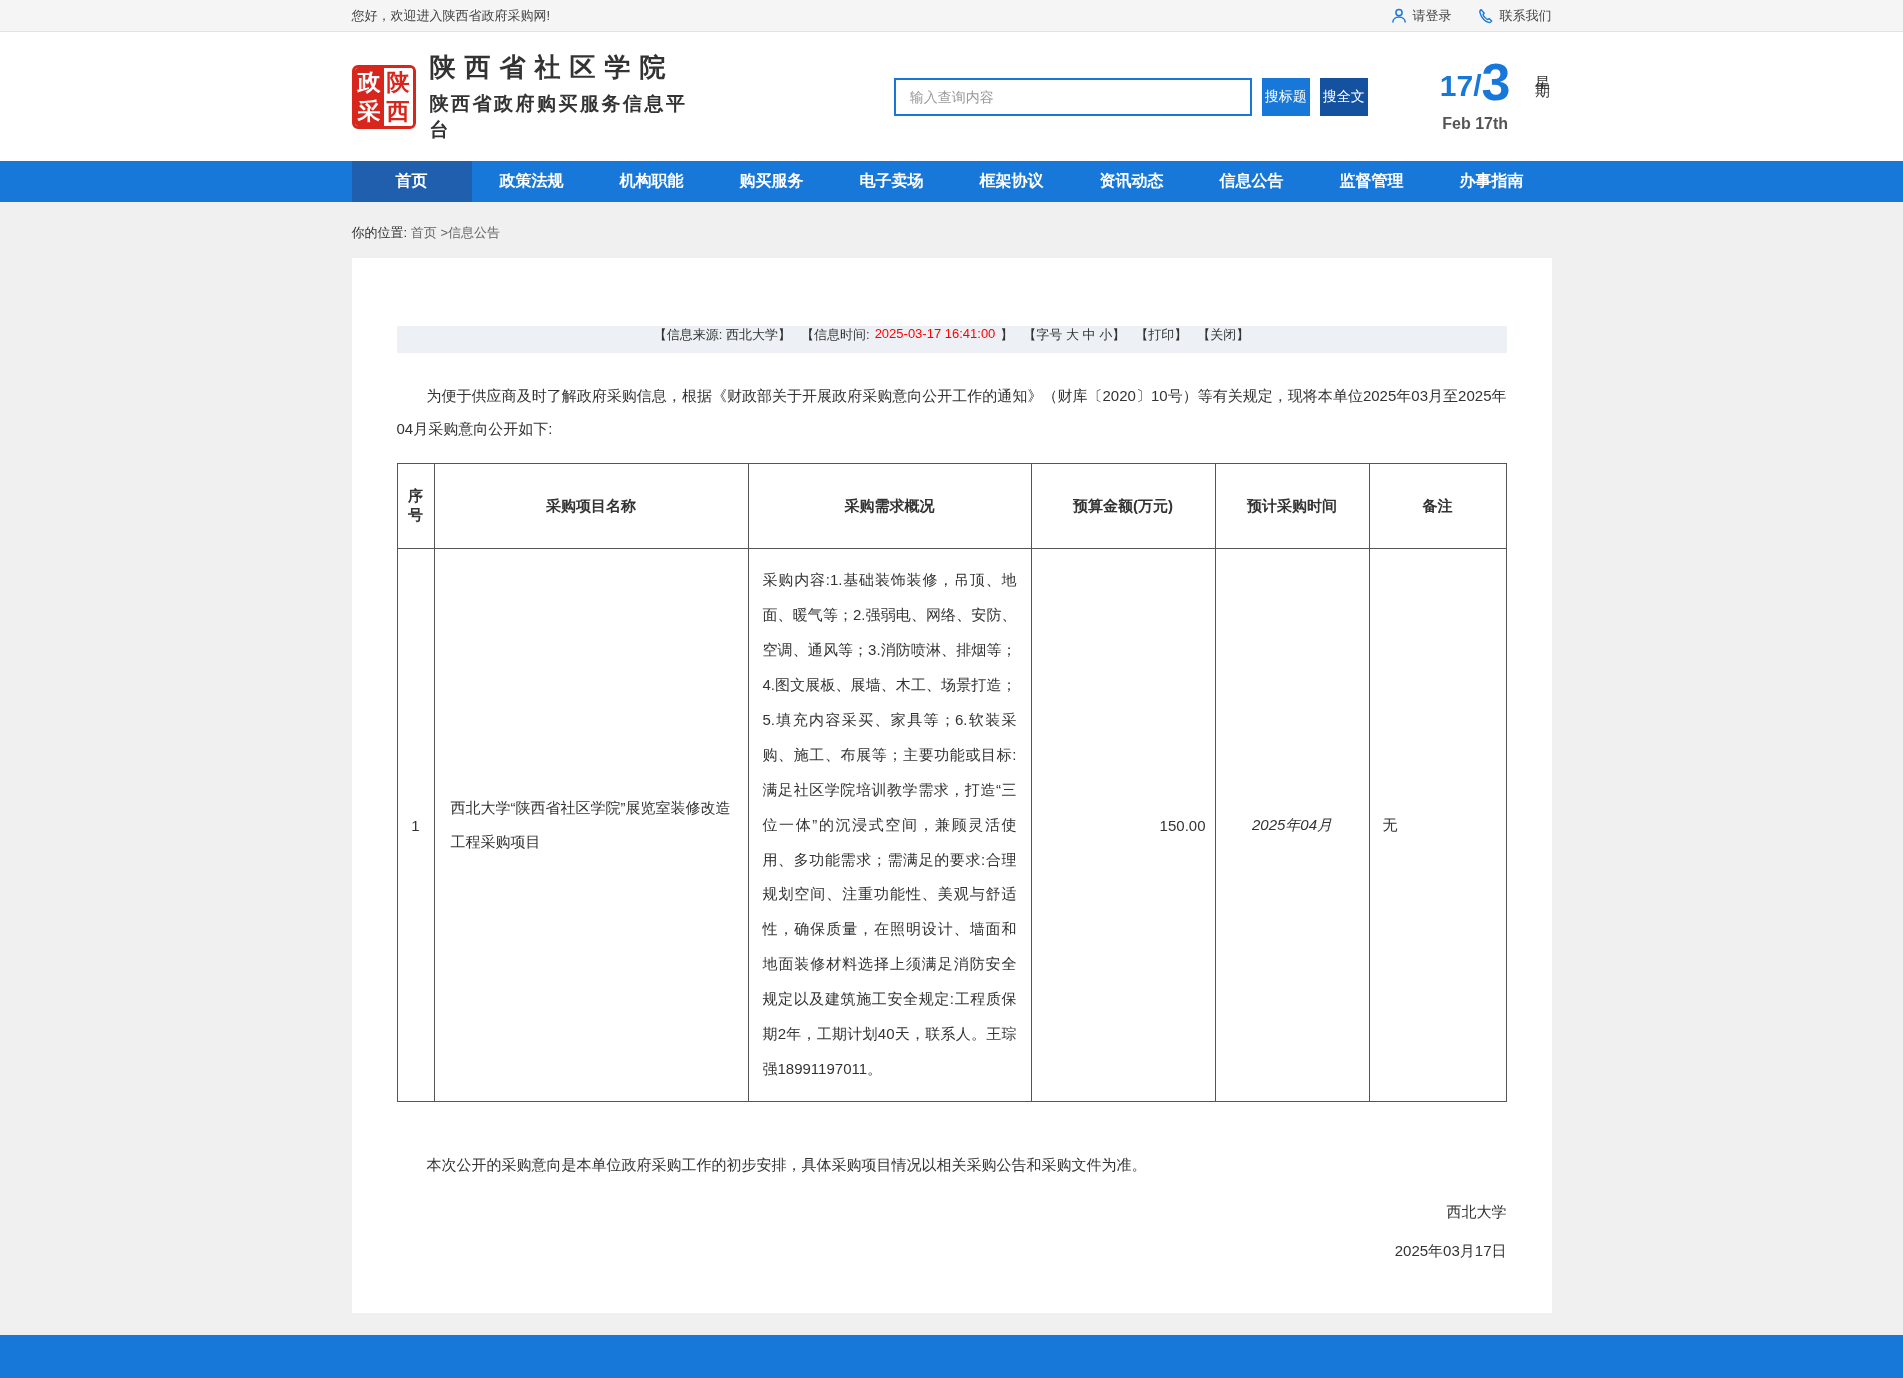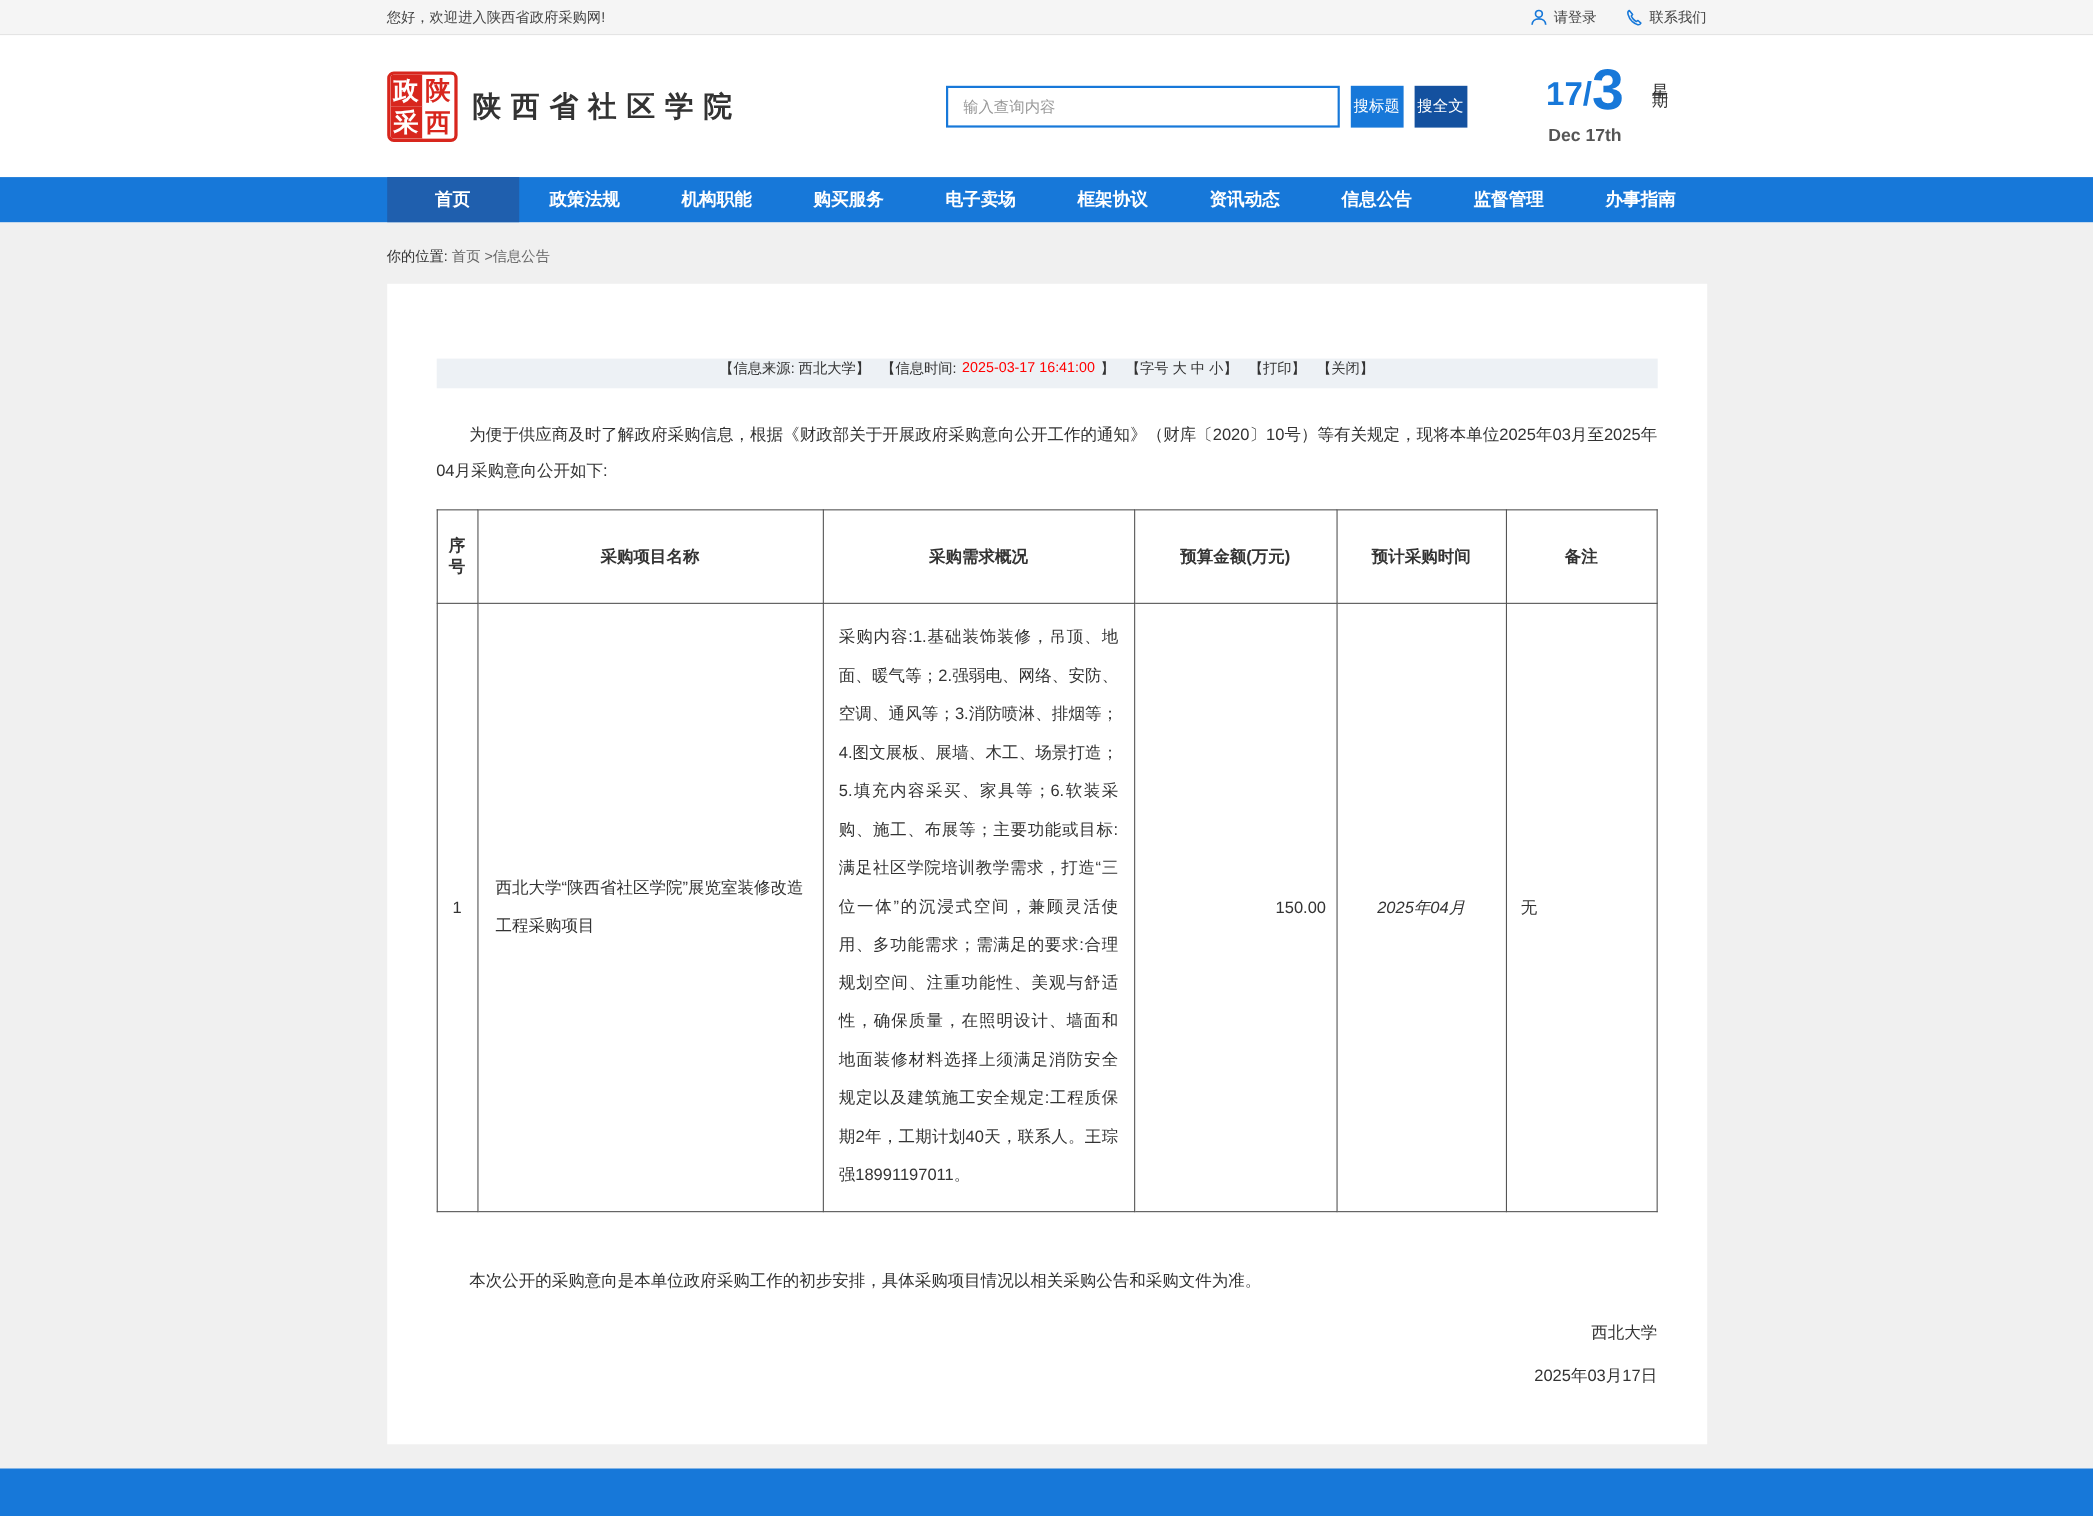--- a/index.html
+++ b/index.html
@@ -132,36 +132,37 @@
   <div class="container header-inner">
     <div class="logo-wrap">
       <div class="seal">
         <span class="red-cell">政</span>
         <span class="white-cell">陕</span>
         <span class="red-cell">采</span>
         <span class="white-cell">西</span>
       </div>
       <div class="site-titles">
         <div class="site-name">陕西省社区学院</div>
+        <div class="site-sub">陕西省政府购买服务信息平台</div>
       </div>
     </div>
 
     <div class="search-area">
       <input class="search-input" type="text" placeholder="输入查询内容" style="">
       <button class="search-btn btn-title">搜标题</button>
       <button class="search-btn btn-full">搜全文</button>
     </div>
 
     <div class="date-block">
       <div class="date-left">
         <div class="date-nums">
           <span class="date-daymonth">17/</span>
           <span class="date-big">3</span>
         </div>
-        <div class="date-en">Dec 17th</div>
+        <div class="date-en">Feb 17th</div>
       </div>
       <div class="weekday">星期一</div>
     </div>
   </div>
 </div>
 
 <div class="nav">
   <div class="container nav-inner">
     <div class="nav-item active">首页</div>
     <div class="nav-item">政策法规</div>

